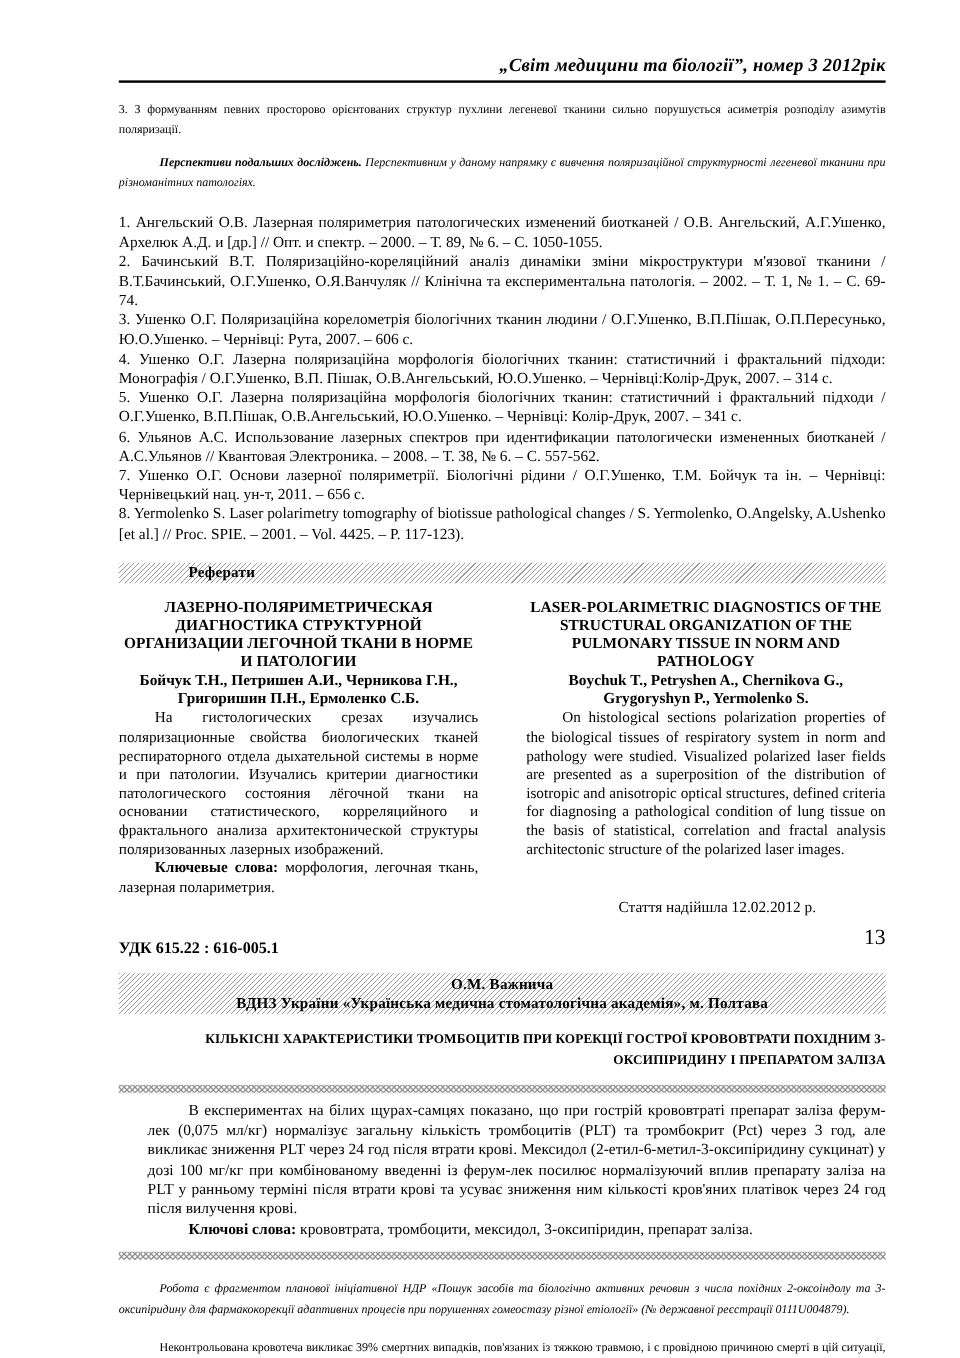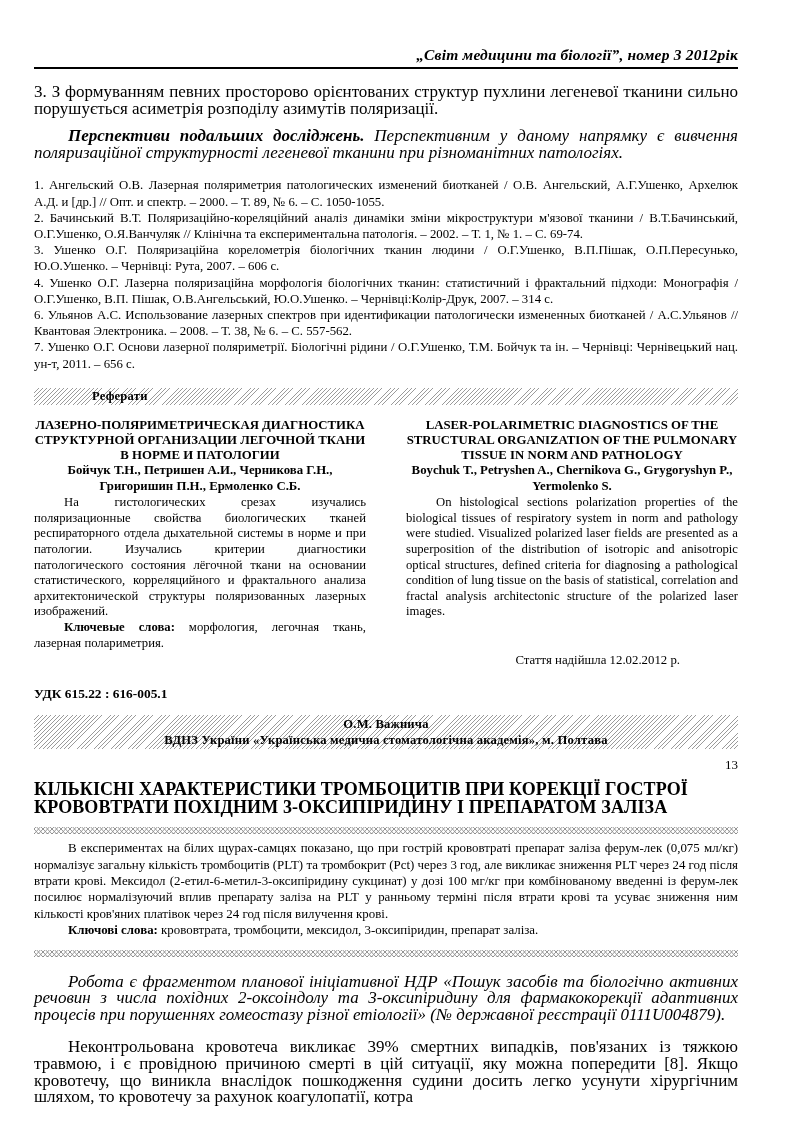--- a/index.html
+++ b/index.html
@@ -12,21 +12,21 @@
     height: 1132px;
     font-family: "Liberation Serif", "DejaVu Serif", serif;
     color: #000000;
     position: relative;
     overflow: hidden;
   }
   .page {
     width: 800px;
     height: 812px;
     box-sizing: border-box;
-    padding: 46px 62px 0 34px;
+    padding: 46px 62px 0 99px;
     position: relative;
   }
 
   
   .running-head {
     text-align: right;
     font-style: italic;
     font-weight: bold;
     font-size: 15.5px;
     letter-spacing: .2px;
@@ -34,21 +34,21 @@
   }
   .head-rule {
     border-bottom: 2px solid #000;
     margin-bottom: 15px;
   }
 
   
   p {
     margin: 0;
     text-align: justify;
-    font-size: 17px;
+    font-size: 10px;
     line-height: 16.6px;
   }
   .indent { text-indent: 34px; }
   .ital { font-style: italic; }
   .bold { font-weight: bold; }
   .gap-s { height: 11px; }
   .gap-m { height: 16px; }
 
   
   .band {
@@ -133,49 +133,50 @@
   
   .udc {
     font-weight: bold;
     font-size: 13.4px;
     margin-top: 18px;
     margin-bottom: 13px;
   }
 
   
   .art-title {
-    text-align: left;
-    font-weight: bold;
-    font-size: 18px;
+    text-align: right;
+    font-weight: bold;
+    font-size: 11px;
     line-height: 18px;
-    margin-top: 31px;
+    margin-top: 12px;
     letter-spacing: .1px;
   }
 
   
   .wavy {
     height: 7px;
     margin: 11px 0 6px 0;
     background-image:
       repeating-linear-gradient(45deg,  #8d8d8d 0 .7px, transparent .7px 3.2px),
       repeating-linear-gradient(-45deg, #8d8d8d 0 .7px, transparent .7px 3.2px);
     background-size: 4.5px 7px;
   }
 
   .abs2 p {
     font-size: 12.9px;
     line-height: 16.4px;
+    margin-left: 24px;
   }
 
   
   .pageno {
     position: absolute;
     right: 62px;
-    bottom: 39px;
-    font-size: 13px;
+    bottom: 20px;
+    font-size: 18px;
   }
 </style>
 </head>
 <body>
 
 <div class="page">
 
   <div class="running-head">„Світ медицини та біології”, номер 3 2012рік</div>
   <div class="head-rule"></div>
 
@@ -186,22 +187,24 @@
   <p class="indent ital"><span class="bold">Перспективи подальших досліджень.</span><span> Перспективним у даному напрямку є вивчення поляризаційної структурності легеневої тканини при різноманітних патологіях.</span></p>
 
   <div class="gap-m"></div>
 
 
   <div class="refs">
     <p>1. Ангельский О.В. Лазерная поляриметрия патологических изменений биотканей / О.В. Ангельский, А.Г.Ушенко, Архелюк А.Д. и [др.] // Опт. и спектр. – 2000. – Т. 89, № 6. – С. 1050-1055.</p>
     <p>2. Бачинський В.Т. Поляризаційно-кореляційний аналіз динаміки зміни мікроструктури м'язової тканини / В.Т.Бачинський, О.Г.Ушенко, О.Я.Ванчуляк // Клінічна та експериментальна патологія. – 2002. – Т. 1, № 1. – С. 69-74.</p>
     <p>3. Ушенко О.Г. Поляризаційна корелометрія біологічних тканин людини / О.Г.Ушенко, В.П.Пішак, О.П.Пересунько, Ю.О.Ушенко. – Чернівці: Рута, 2007. – 606 с.</p>
     <p>4. Ушенко О.Г. Лазерна поляризаційна морфологія біологічних тканин: статистичний і фрактальний підходи: Монографія / О.Г.Ушенко, В.П. Пішак, О.В.Ангельський, Ю.О.Ушенко. – Чернівці:Колір-Друк, 2007. – 314 с.</p>
+    <p>5. Ушенко О.Г. Лазерна поляризаційна морфологія біологічних тканин: статистичний і фрактальний підходи / О.Г.Ушенко, В.П.Пішак, О.В.Ангельський, Ю.О.Ушенко. – Чернівці: Колір-Друк, 2007. – 341 с.</p>
     <p>6. Ульянов А.С. Использование лазерных спектров при идентификации патологически измененных биотканей / А.С.Ульянов // Квантовая Электроника. – 2008. – Т. 38, № 6. – С. 557-562.</p>
     <p>7. Ушенко О.Г. Основи лазерної поляриметрії. Біологічні рідини / О.Г.Ушенко, Т.М. Бойчук та ін. – Чернівці: Чернівецький нац. ун-т, 2011. – 656 с.</p>
+    <p>8. Yermolenko S. Laser polarimetry tomography of biotissue pathological changes / S. Yermolenko, O.Angelsky, A.Ushenko [et al.] // Proc. SPIE. – 2001. – Vol. 4425. – P. 117-123).</p>
   </div>
 
   <div class="gap-m"></div>
 
   <div class="band">
     <span class="band-label">Реферати</span>
   </div>
 
   <div class="cols">
     <div class="col">

